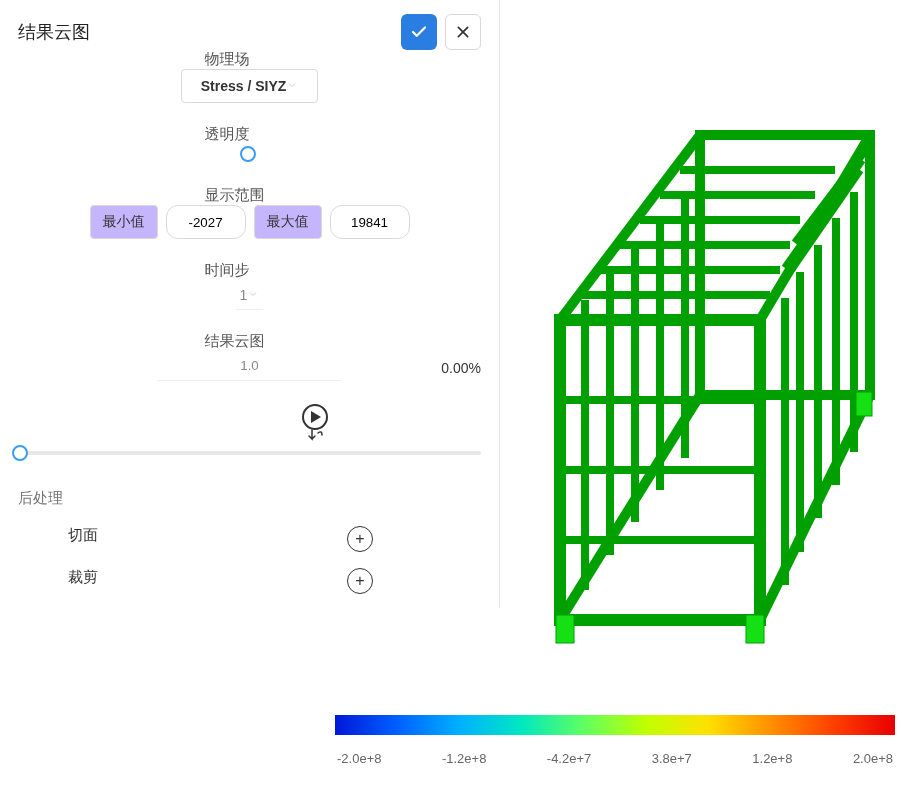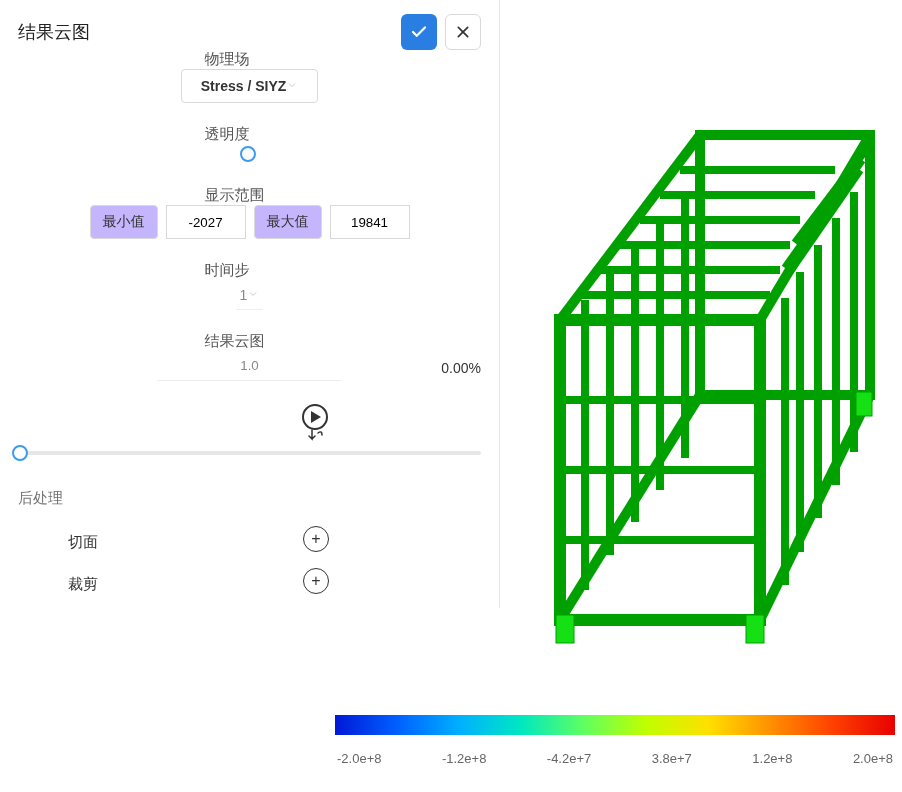--- a/index.html
+++ b/index.html
@@ -15,28 +15,28 @@
 .row-control { flex: 1; display: flex; align-items: center; gap: 8px; }
 .select { flex: 1; height: 34px; border: 1px solid #d9d9d9; border-radius: 4px; padding: 0 19px; display: flex; align-items: center; justify-content: space-between; color: #333; cursor: pointer; background: #fff; font-weight: bold; }
 .select-inline { height: 30px; border: none; border-bottom: 1px solid #eee; border-radius: 0; padding: 0 4px; flex: 1; display: flex; align-items: center; justify-content: space-between; color: #888; cursor: pointer; }
 .chevron { color: #ccc; }
 .slider-wrap { flex: 1; position: relative; height: 20px; display: flex; align-items: center; }
 .slider-track { height: 4px; background: #3b9bf0; width: 100%; border-radius: 2px; position: relative; }
 .slider-thumb { position: absolute; right: -6px; top: 50%; transform: translateY(-50%); width: 16px; height: 16px; background: #fff; border: 2px solid #3b9bf0; border-radius: 50%; cursor: pointer; }
 .slider-wrap.zero .slider-track { background: #e6e6e6; }
 .slider-wrap.zero .slider-thumb { left: -6px; right: auto; }
 .mini-label { height: 34px; border: 1px solid #d9d9d9; border-radius: 4px; padding: 0 12px; display: flex; align-items: center; background: #c4b5fd; font-size: 14px; }
-.mini-input { width: 80px; height: 34px; border: 1px solid #d9d9d9; border-radius: 0; padding: 0 10px; text-align: center; background: #fff; }
+.mini-input { width: 80px; height: 34px; border: 1px solid #d9d9d9; border-radius: 12px; padding: 0 10px; text-align: center; background: #fff; }
 .plain-input { flex: 1; height: 30px; border: none; border-bottom: 1px solid #eee; padding: 0 4px; color: #888; background: transparent; text-align: center; }
 .play-row { display: flex; flex-direction: column; align-items: center; margin: 8px 0 4px 130px; position: relative; }
 .play-btn { width: 36px; height: 36px; cursor: pointer; position: relative; }
 .progress-text { position: absolute; right: 18px; top: 360px; color: #333; font-size: 14px; }
 .slider-full { margin: 0 0 26px 0; }
 .section-title { font-size: 15px; color: #737373; margin-bottom: 18px; }
-.subrow { display: flex; align-items: flex-end; margin-bottom: 16px; padding-left: 50px; }
+.subrow { display: flex; align-items: flex-start; margin-bottom: 16px; padding-left: 50px; gap: 44px; }
 .subrow-label { width: 120px; font-size: 15px; color: #333; }
 .plus-btn { width: 26px; height: 26px; border: 1.5px solid #333; border-radius: 50%; display: flex; align-items: center; justify-content: center; cursor: pointer; font-size: 16px; line-height: 1; margin-left: 115px; }
 .viewport { position: absolute; left: 500px; top: 0; width: 402px; height: 700px; }
 .legend { position: absolute; left: 335px; top: 715px; width: 560px; }
 .legend-bar { height: 20px; background: linear-gradient(to right, #0018d8, #0060ff, #00b0ff, #00e8c0, #60ff60, #c0ff00, #ffe000, #ff9000, #ff4000, #e80000); }
 .legend-ticks { display: flex; justify-content: space-between; margin-top: 16px; font-size: 13px; color: #666; padding: 0 2px; }
 svg.struct { width: 100%; height: 100%; }
 </style>
 </head>
 <body>

